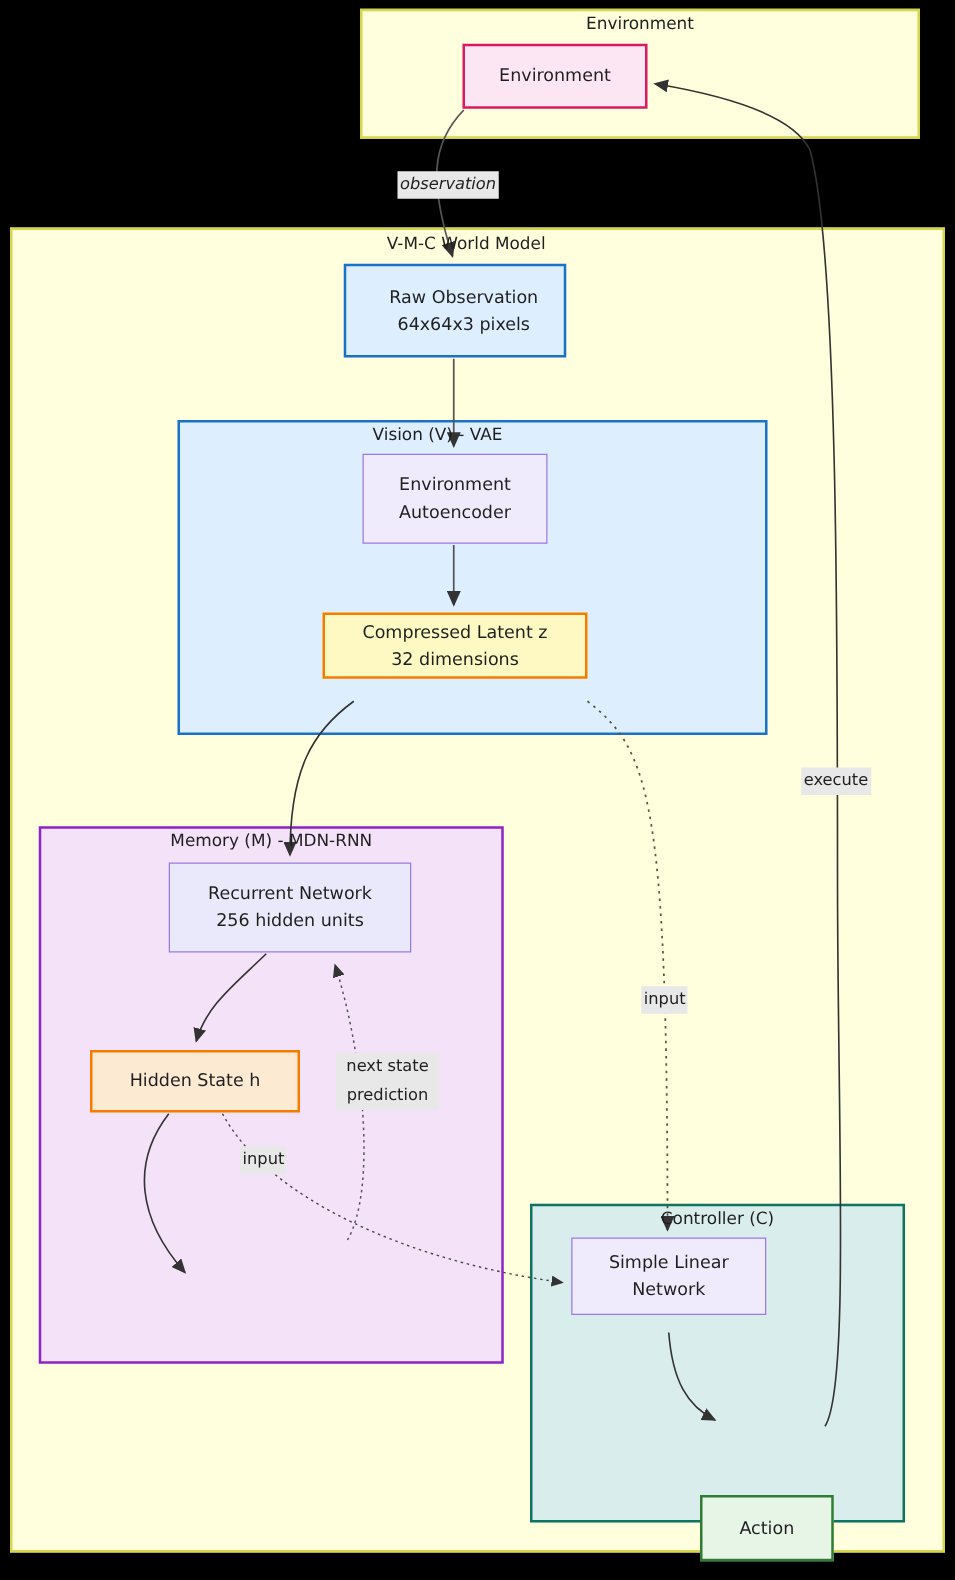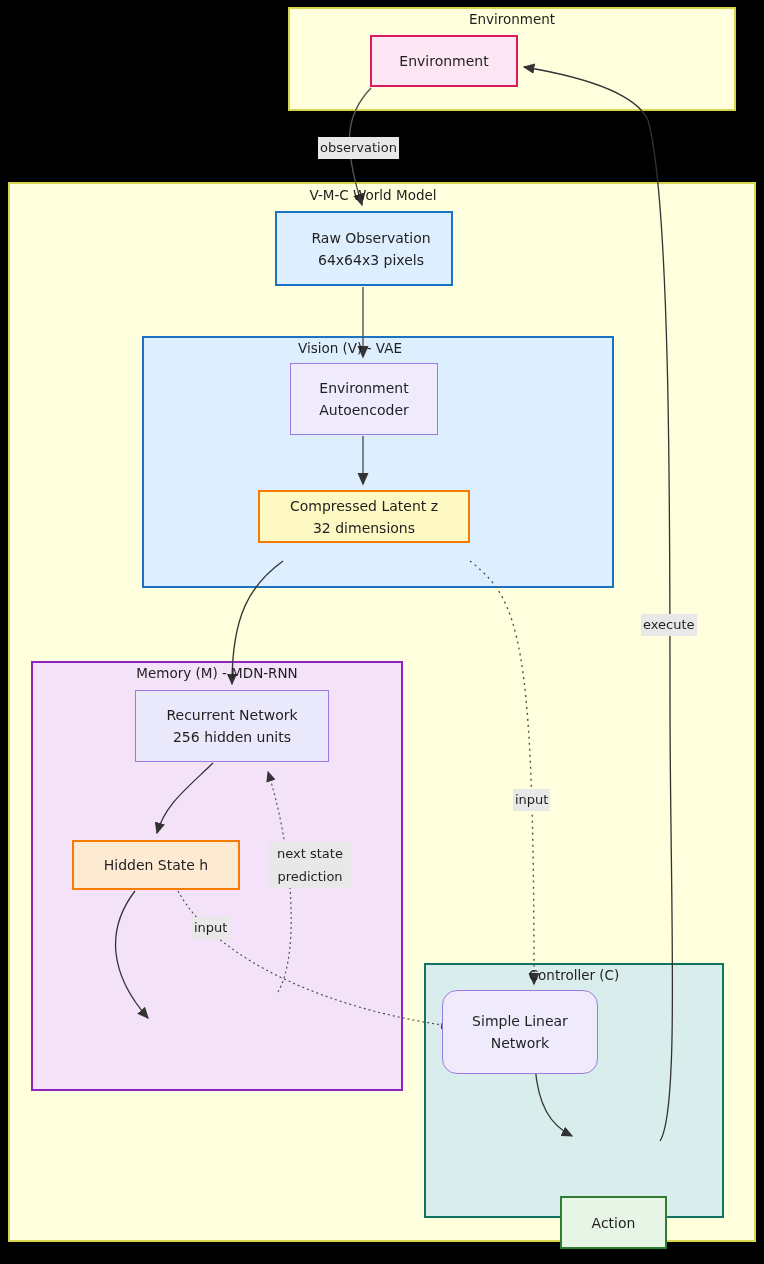--- a/index.html
+++ b/index.html
@@ -103,40 +103,40 @@
   }
   .n-hidden {
     left: 72px; top: 840px; width: 168px; height: 50px;
     background: #fdead3; border-color: #f57c00;
   }
   .n-predict {
     left: 155px; top: 992px; width: 155px; height: 72px;
     background: #e9e9fb; border-color: #9a7ae0; border-width: 1px;
   }
   .n-linear {
-    left: 442px; top: 990px; width: 156px; height: 84px;
-    background: #f0eafd; border-color: #9a7ae0; border-width: 1px; border-radius: 15px;
+    left: 457px; top: 990px; width: 156px; height: 62px;
+    background: #f0eafd; border-color: #9a7ae0; border-width: 1px;
   }
   .n-action {
     left: 560px; top: 1196px; width: 107px; height: 53px;
     background: #e7f5e7; border-color: #2e7d32;
   }
   
   .edge-label {
     position: absolute;
     background: #e8e8e8;
     color: #1f1f1f;
     font-size: 13px;
     line-height: 22px;
     padding: 0 2px;
     white-space: nowrap;
     z-index: 9;
     text-align: center;
   }
-  .el-observation { left: 318px; top: 137px; }
+  .el-observation { left: 318px; top: 137px; font-style: italic; }
   .el-execute     { left: 641px; top: 614px; }
   .el-input-ctrl  { left: 513px; top: 789px; }
   .el-nextstate   { left: 269px; top: 842px; width: 78px; line-height: 23px; }
   .el-input-mem   { left: 192px; top: 917px; }
 
   svg.edges {
     position: absolute;
     left: 0; top: 0;
     width: 764px; height: 1264px;
     z-index: 5;

